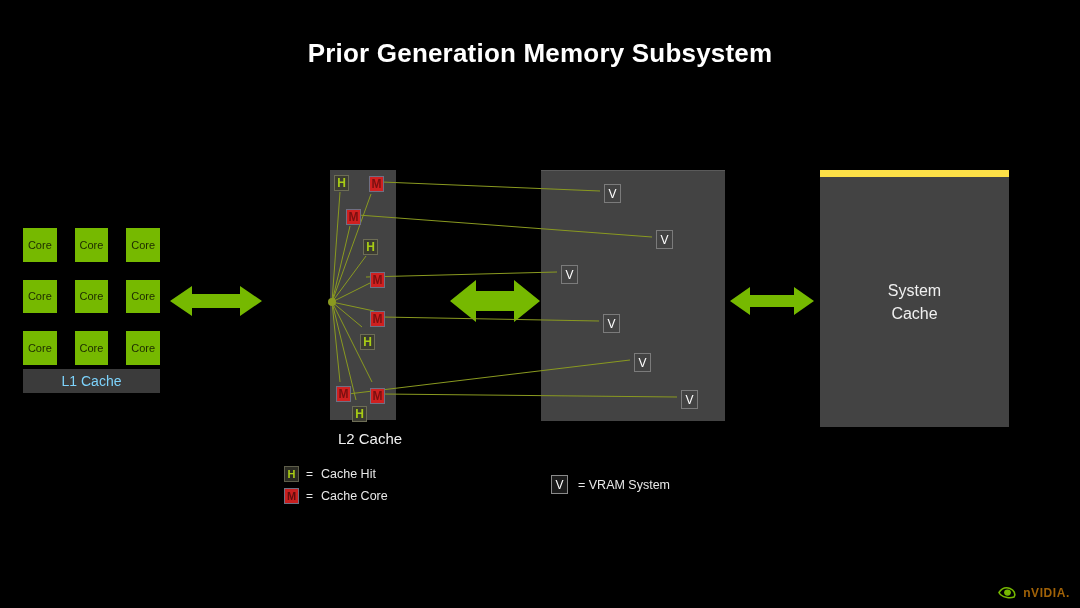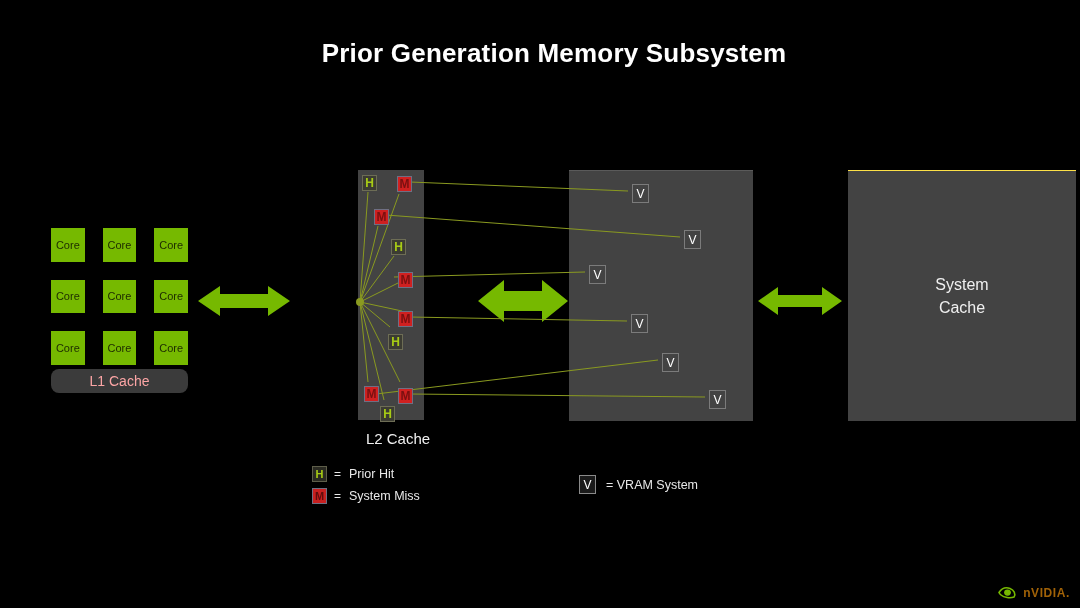--- a/index.html
+++ b/index.html
@@ -1,21 +1,21 @@
 <!DOCTYPE html>
 <html><head>
 <meta charset="utf-8">
 <style>
   html,body{margin:0;padding:0;background:#000;}
   body{
     width:1080px;height:608px;position:relative;overflow:hidden;
     font-family:"Liberation Sans", sans-serif;
     background:#000;color:#fff;
   }
-  .slide{position:absolute;inset:0;margin-left:28px;}
+  .slide{position:absolute;inset:0;}
 
   
   #page-title{
     position:absolute;left:0;right:0;top:38px;
     text-align:center;
     font-size:26px;font-weight:bold;letter-spacing:.2px;
     color:#ffffff;
   }
 
   
@@ -24,34 +24,34 @@
              gap:18px;width:137px;height:137px;}
   .core-cell{
     background:#76b900;
     display:flex;align-items:center;justify-content:center;
     font-size:11px;color:#1d2b00;
   }
   #l1-cache{
     margin-top:4px;width:137px;height:24px;
     background:#3b3b3b;
     display:flex;align-items:center;justify-content:center;
-    font-size:14px;color:#fca5a5;border-radius:8px;
+    font-size:14px;color:#7dd3fc;
   }
 
   
   .big-arrow{position:absolute;}
   .big-arrow svg{display:block;}
 
   
   .mem-block{position:absolute;background:#434343;}
   #l2-block{left:330px;top:170px;width:66px;height:250px;}
   #vram-block{left:541px;top:170px;width:184px;height:250px;
               border-top:1px solid #5a5a5a;}
-  #sysmem-block{left:820px;top:170px;width:228px;height:250px;
-              border-top:1px solid #fde047;}
+  #sysmem-block{left:820px;top:170px;width:189px;height:250px;
+              border-top:7px solid #fde047;}
   #sysmem-label{
     position:absolute;left:0;right:0;top:50%;transform:translateY(-50%);
     text-align:center;font-size:16px;line-height:23px;color:#f0f0f0;
   }
   .block-caption{position:absolute;text-align:center;font-size:15px;color:#f0f0f0;}
   #l2-caption{left:290px;top:430px;width:160px;}
   #vram-caption{left:553px;top:430px;width:160px;}
 
   
   .marker{
@@ -182,26 +182,26 @@
   <div class="marker vram" style="left:603px;top:314px;">V</div>
   <div class="marker vram" style="left:634px;top:353px;">V</div>
   <div class="marker vram" style="left:681px;top:390px;">V</div>
 
   <div class="block-caption" id="l2-caption">L2 Cache</div>
 
   <div id="legend">
     <div class="legend-row">
       <div class="legend-badge hit">H</div>
       <div class="legend-eq">=</div>
-      <div class="legend-text">Prior Hit</div>
+      <div class="legend-text">Cache Hit</div>
     </div>
     <div class="legend-row">
       <div class="legend-badge miss">M</div>
       <div class="legend-eq">=</div>
-      <div class="legend-text">System Miss</div>
+      <div class="legend-text">Cache Core</div>
     </div>
   </div>
 
   <div id="legend-vram">
     <div class="legend-badge vram">V</div>
     <div class="legend-text">= VRAM System</div>
   </div>
 
   <div id="nvidia-logo">
     <svg width="22" height="15" viewBox="0 0 22 15">

